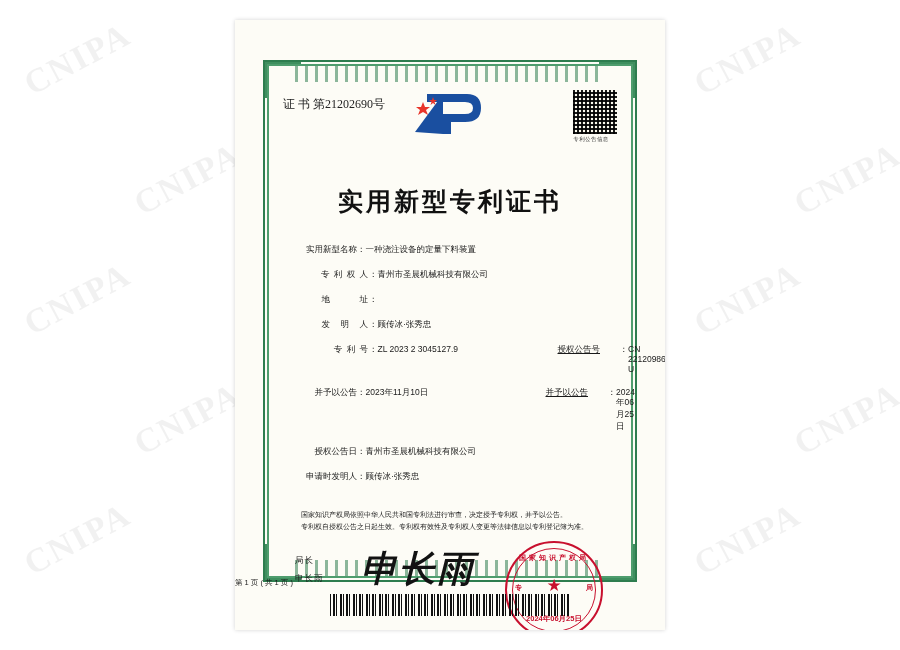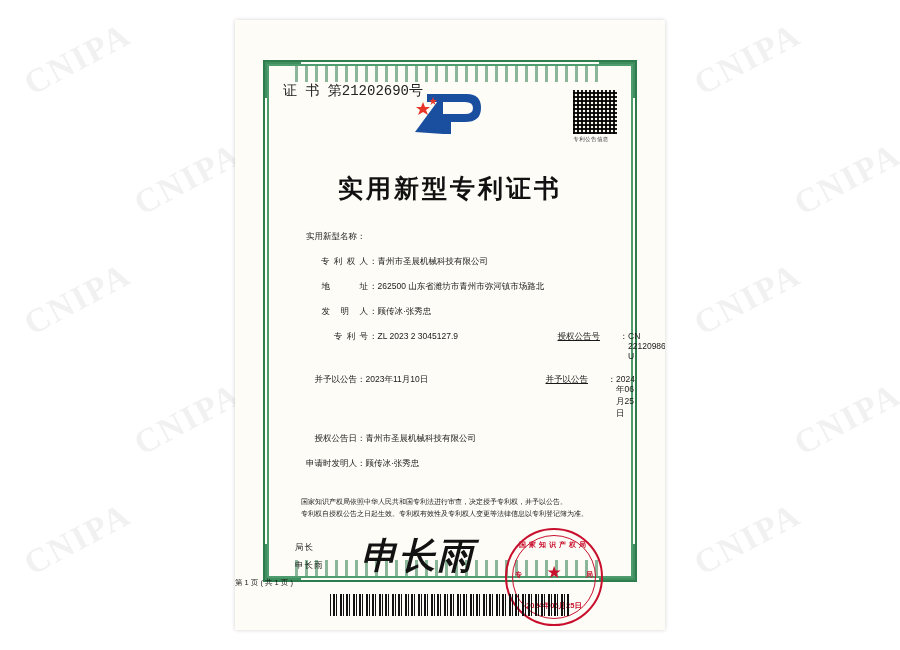--- a/index.html
+++ b/index.html
@@ -84,24 +84,24 @@
 
   .content {
     position: absolute;
     left: 48px;
     top: 58px;
     right: 48px;
     bottom: 60px;
     z-index: 3;
   }
   .cert-no {
-    font-family: Liberation Mono, monospace;
-    font-size: 14px;
+    font-family: Liberation Serif, serif;
+    font-size: 12px;
     color: #222;
-    margin-top: 4px;
+    margin-top: 18px;
   }
   
   .emblem {
     position: absolute;
     left: 50%;
     transform: translateX(-50%);
     top: 10px;
     width: 86px;
     height: 52px;
   }
@@ -327,32 +327,32 @@
       <div class="qr"></div>
       <div class="qr-caption">专利公告信息</div>
 
       <div class="title">实用新型专利证书</div>
 
       <div class="fields">
 
         <div class="row">
           <span class="label wide">实用新型名称</span>
           <span class="colon">：</span>
+          <span class="value">一种浇注设备的定量下料装置</span>
         </div>
 
         <div class="row">
           <span class="label">专 利 权 人</span>
           <span class="colon">：</span>
           <span class="value">青州市圣晨机械科技有限公司</span>
         </div>
 
         <div class="row">
           <span class="label">地　　　址</span>
           <span class="colon">：</span>
-          <span class="value">262500 山东省潍坊市青州市弥河镇市场路北</span>
         </div>
 
         <div class="row">
           <span class="label">发　明　人</span>
           <span class="colon">：</span>
           <span class="value">顾传冰·张秀忠</span>
         </div>
 
         <div class="row two">
           <span class="label">专 利 号</span>

